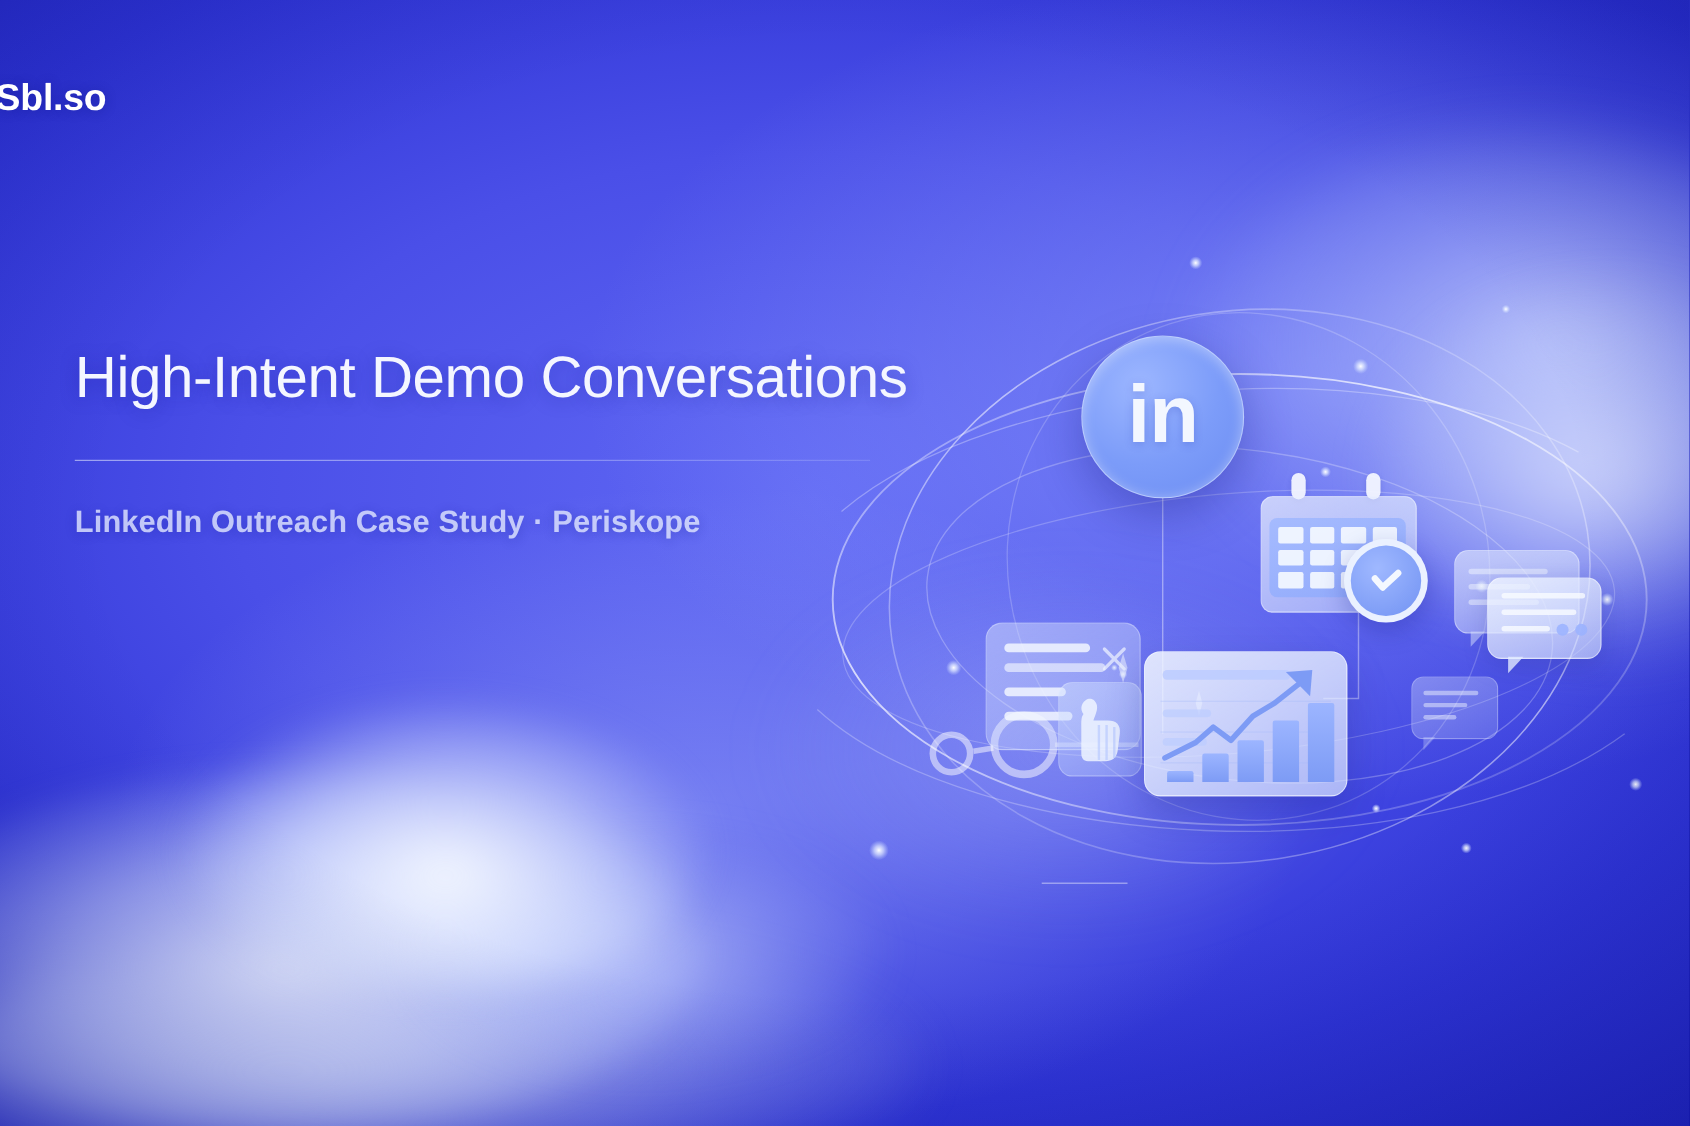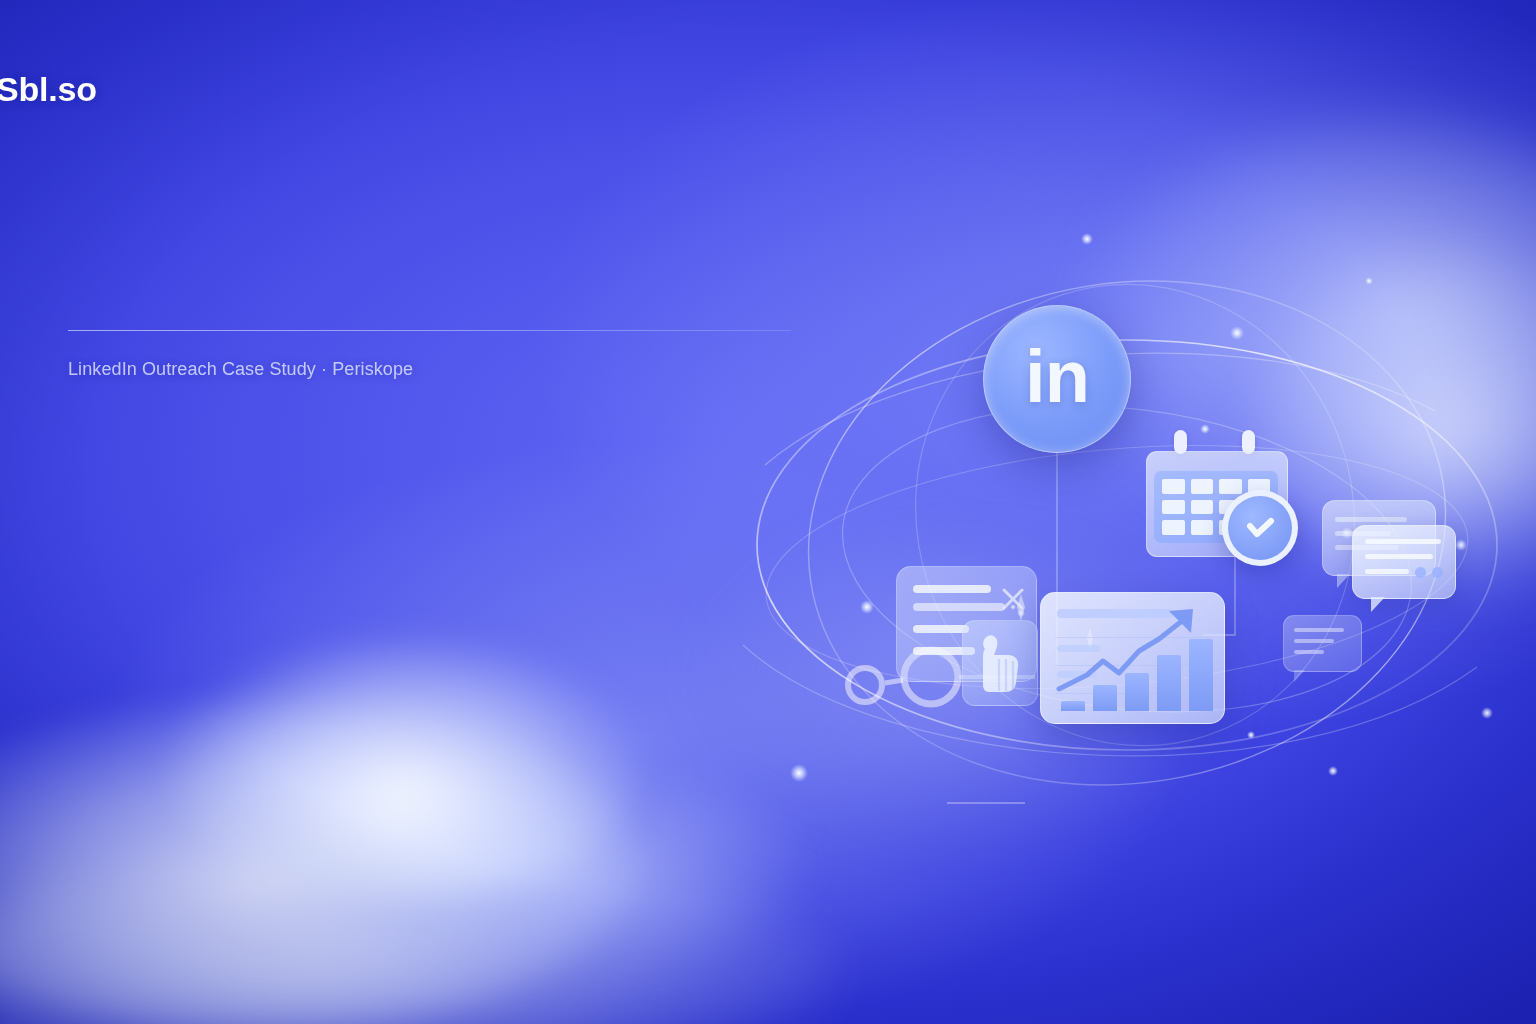--- a/index.html
+++ b/index.html
@@ -97,24 +97,24 @@
     white-space: nowrap;
     text-shadow: 0 2px 16px rgba(20,26,150,0.35);
   }
   #divider {
     margin-top: 30px;
     width: 723px;
     height: 1px;
     background: linear-gradient(90deg, rgba(233,238,255,0.62) 0%, rgba(228,234,255,0.45) 55%, rgba(224,232,255,0.18) 100%);
   }
   #subtitle {
-    margin-top: 28px;
+    margin-top: 40px;
     color: rgba(226,232,255,0.80);
-    font-size: 18px;
-    font-weight: 400;
+    font-size: 28px;
+    font-weight: 700;
     letter-spacing: 0.1px;
     white-space: nowrap;
     text-shadow: 0 1px 10px rgba(20,26,150,0.30);
   }
 
   
   #illustration {
     position: absolute;
     left: 735px;
     top: 215px;
@@ -459,17 +459,18 @@
       <path d="M18 96 L46 82 L62 68 L78 80 L98 58 L118 46 L146 24" stroke="#7d9bf5" stroke-width="5" fill="none" stroke-linejoin="round" stroke-linecap="round"></path>
       <path d="M128 18 L152 16 L150 40 Z" fill="#7d9bf5"></path>
     </svg>
   </div>
 
   <div class="vignette"></div>
 
   <div id="logo">Sbl.so</div>
 
   <div id="headline">
+    <div class="title-line">High-Intent Demo Conversations</div>
     <div id="divider"></div>
     <div id="subtitle">LinkedIn Outreach Case Study · Periskope</div>
   </div>
 
 </div>
 
 </body></html>

